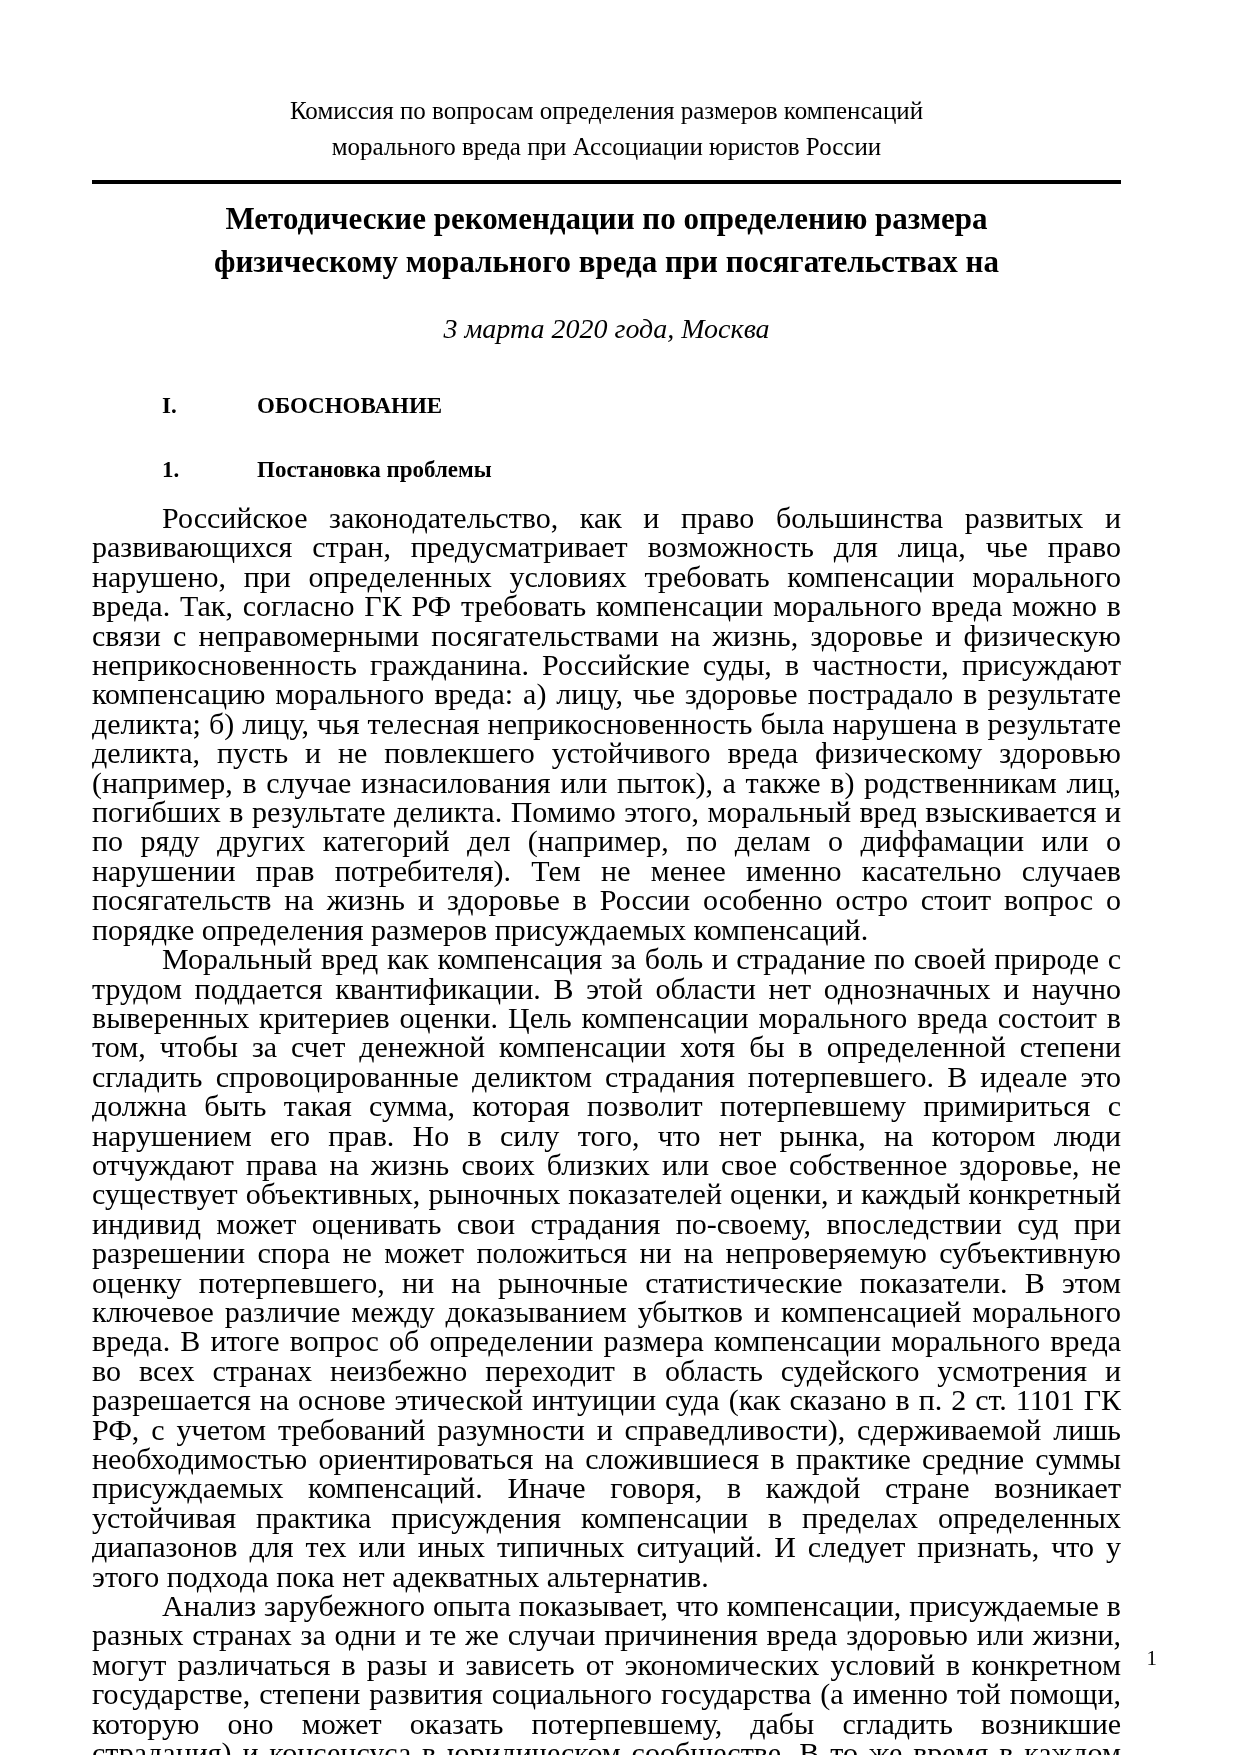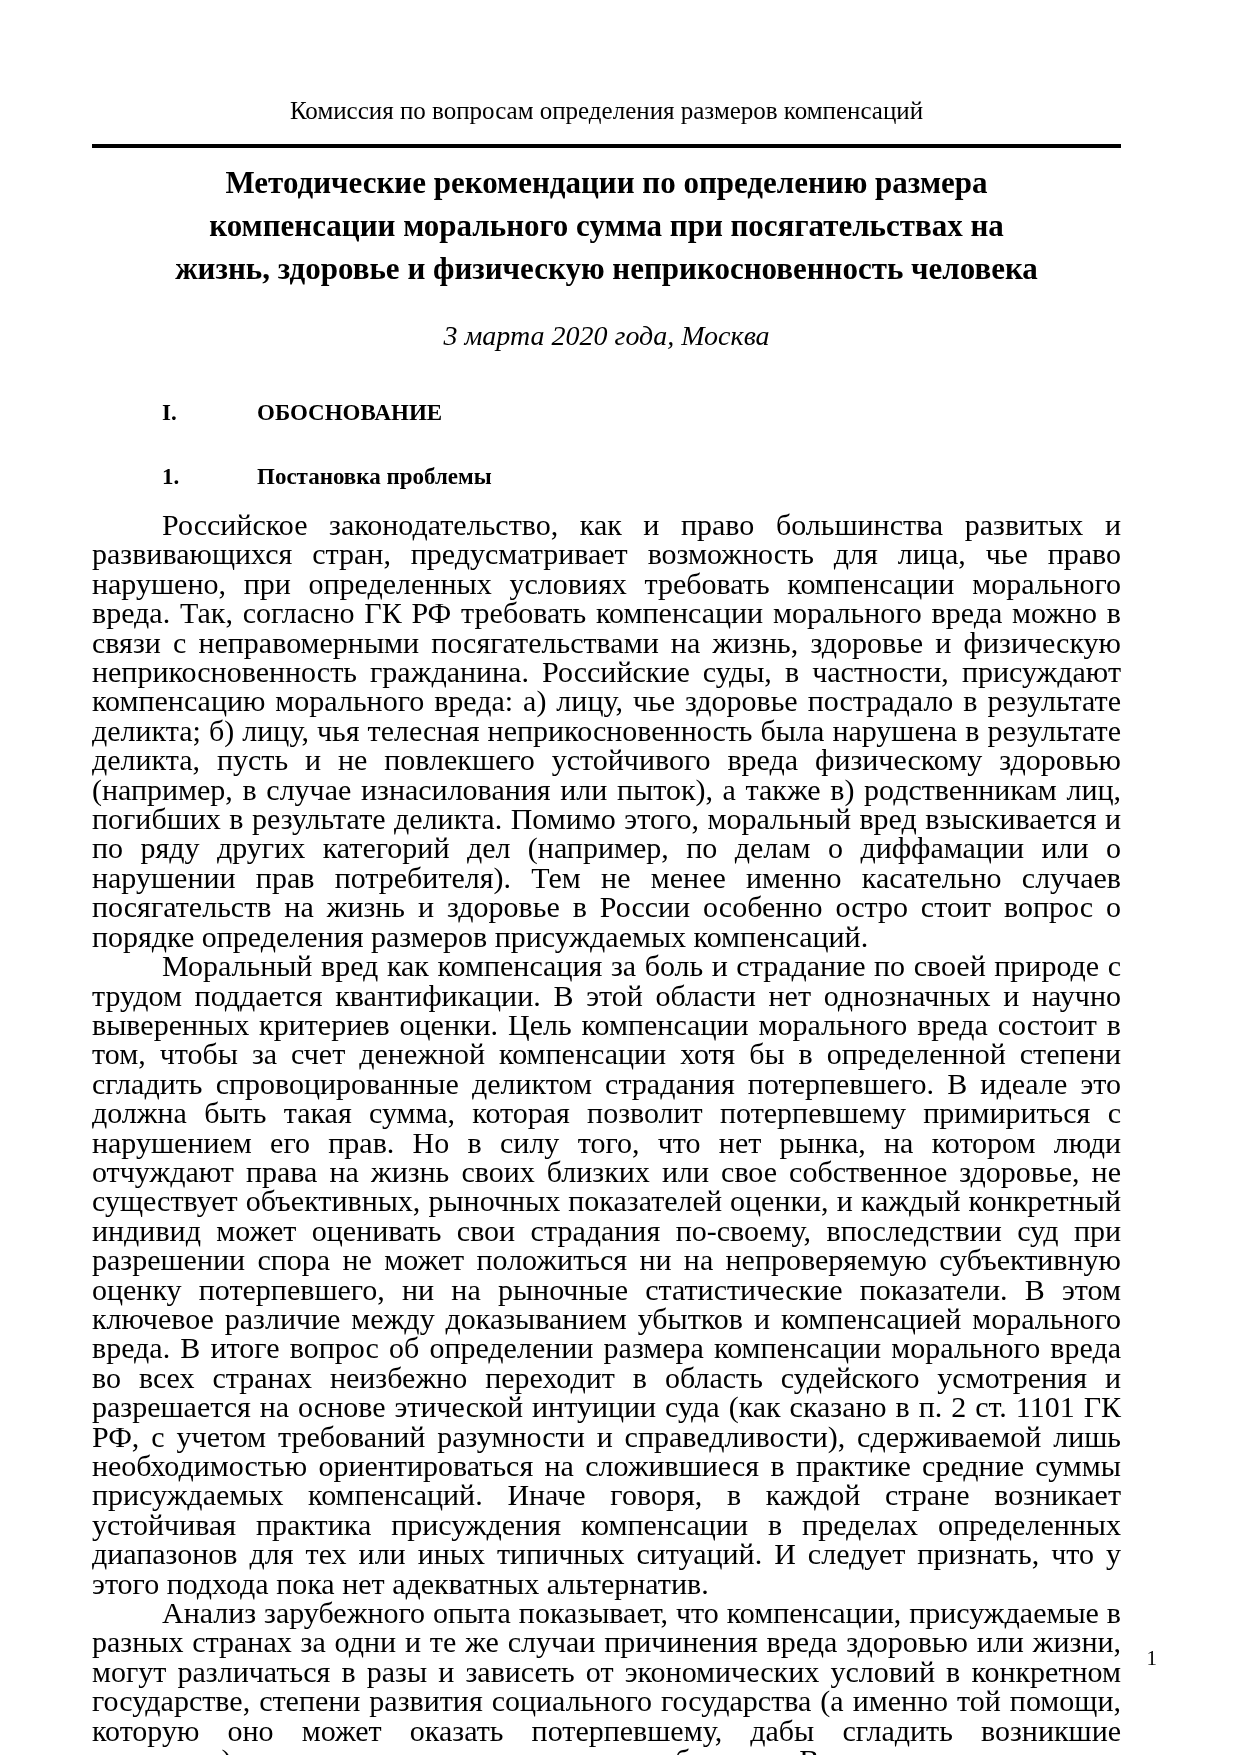--- a/index.html
+++ b/index.html
@@ -74,28 +74,28 @@
     line-height: 26px;
   }
 </style>
 </head>
 <body>
 
 <div class="page">
 
   <div class="doc-header">
     <div>Комиссия по вопросам определения размеров компенсаций</div>
+    <div>морального вреда при Ассоциации юристов России</div>
   </div>
 
   <div class="header-rule"></div>
 
   <h1 class="doc-title">
     <div>Методические рекомендации по определению размера</div>
-    <div>компенсации морального сумма при посягательствах на</div>
-    <div>жизнь, здоровье и физическую неприкосновенность человека</div>
+    <div>физическому морального вреда при посягательствах на</div>
   </h1>
 
   <div class="dateline">3 марта 2020 года, Москва</div>
 
   <div class="sec-heading level-1">
     <span class="num">I.</span>
     <span class="lbl">ОБОСНОВАНИЕ</span>
   </div>
 
   <div class="sec-heading level-2">

